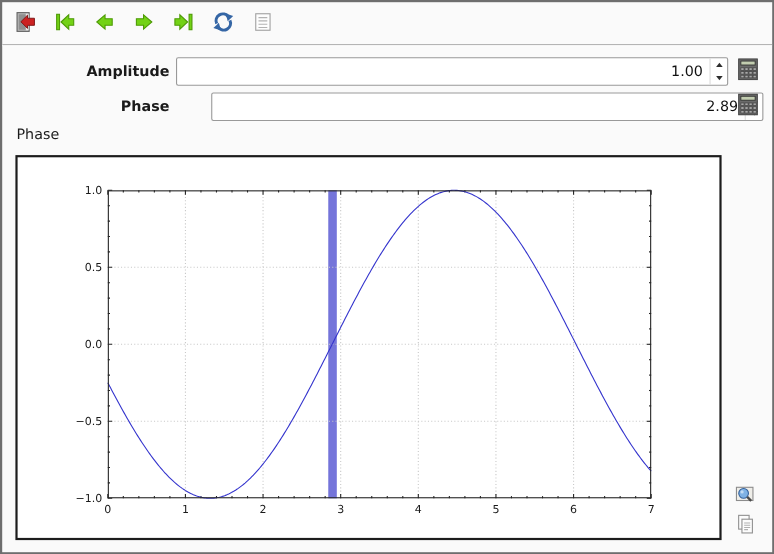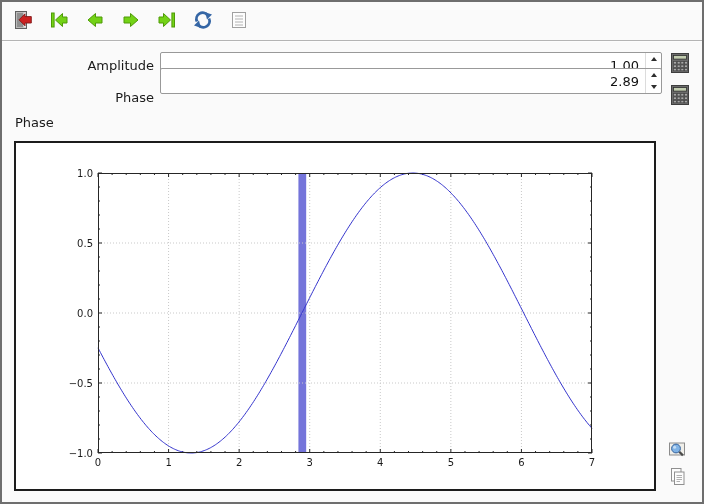--- a/index.html
+++ b/index.html
@@ -6,21 +6,21 @@
   .window{
     position:relative;width:704px;height:504px;box-sizing:border-box;
     background:#fafafa;border:2px solid #6e6e6e;overflow:hidden;
     font-family:"DejaVu Sans","Liberation Sans",sans-serif;font-size:13px;color:#1a1a1a;
   }
   .toolbar{position:absolute;left:8px;top:6px;display:flex;gap:10px;}
   .tbtn{width:26px;height:26px;display:flex;align-items:center;justify-content:center;
         background:transparent;border:none;padding:0;cursor:pointer;}
   .separator{position:absolute;left:0;top:38px;width:100%;height:1px;background:#b4b4b4;
              box-shadow:0 1px 0 #fdfdfd;}
-  .field-label{position:absolute;left:0;width:152px;text-align:right;line-height:16px;}
+  .field-label{position:absolute;left:0;width:152px;text-align:right;line-height:16px;font-weight:bold;}
   .entry{position:absolute;left:158px;width:502px;height:26px;background:#ffffff;
          border:1px solid #999;border-radius:2px;box-sizing:border-box;
          display:flex;align-items:stretch;}
   .entry input{flex:1;border:none;outline:none;text-align:right;
          font-family:"DejaVu Sans","Liberation Sans",sans-serif;font-size:13px;
          padding:0 6px;background:transparent;color:#111;min-width:0;}
   .spin{width:15px;display:flex;flex-direction:column;border-left:1px solid #dcdcdc;}
   .spin button{flex:1;display:flex;align-items:center;justify-content:center;
          background:transparent;border:none;padding:0;cursor:pointer;}
   .tri-up{width:0;height:0;border-left:3.5px solid transparent;border-right:3.5px solid transparent;
@@ -137,21 +137,21 @@
           <rect x="2.5" y="15.4" width="2.9" height="2.4"></rect>
             <rect x="6.2" y="15.4" width="2.9" height="2.4"></rect>
             <rect x="9.9" y="15.4" width="2.9" height="2.4"></rect>
             <rect x="13.6" y="15.4" width="2.9" height="2.4"></rect>
         </g>
       </svg>
     </span>
   </button>
 
   <div class="field-label" style="top:88px;">Phase</div>
-  <div class="entry" style="top:66px;">
+  <div class="entry" style="top:82px;margin-left:32px;">
     <input type="text" value="2.89" style="">
     <div class="spin">
       <button>
           <span class="tri-up"></span>
         </button>
       <button>
           <span class="tri-down"></span>
         </button>
     </div>
   </div>

